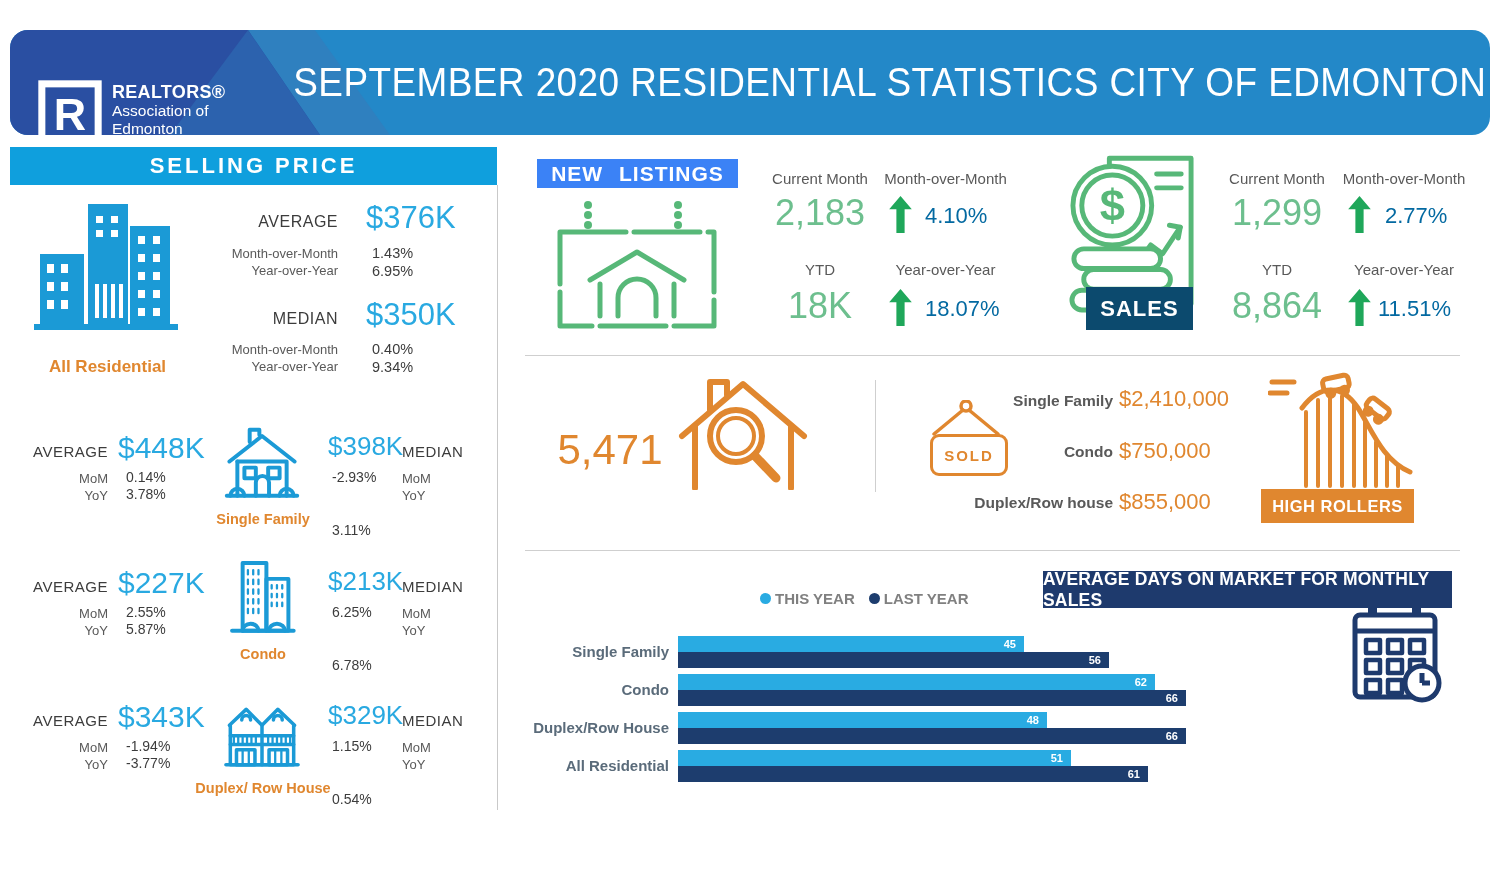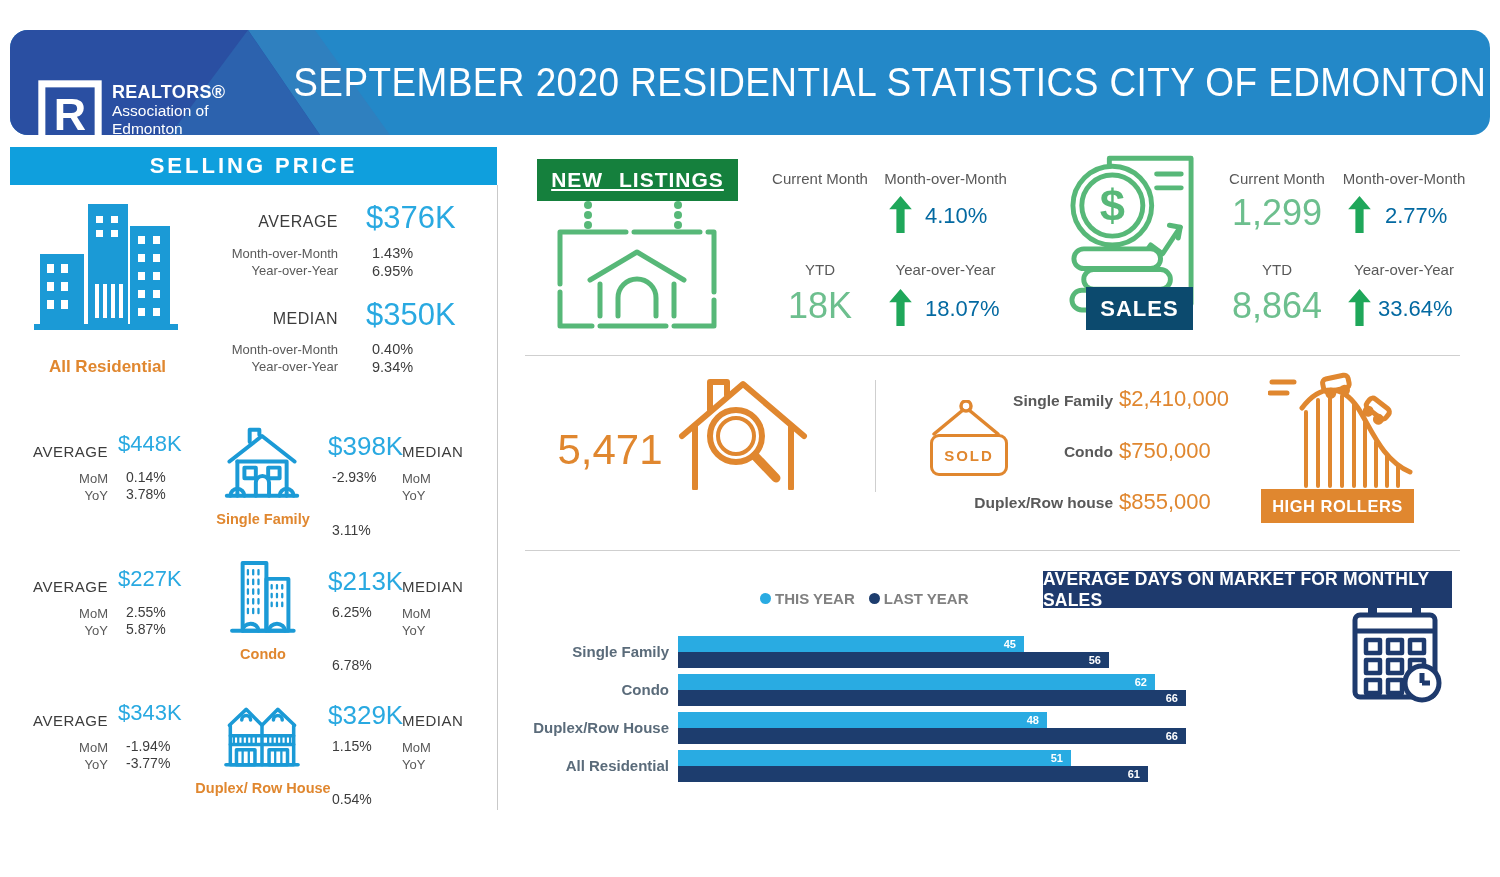--- a/index.html
+++ b/index.html
@@ -36,39 +36,39 @@
   #ar-name{position:absolute;left:15px;top:357px;width:185px;text-align:center;
            color:#e0872f;font-weight:bold;font-size:17px;}
   .ar-big-lbl{position:absolute;left:190px;width:148px;font-size:16px;letter-spacing:.5px;text-align:right;}
   .ar-big-val{position:absolute;left:366px;font-size:31px;}
   .ar-s-lbl{position:absolute;left:160px;width:178px;font-size:13px;text-align:right;}
   .ar-s-val{position:absolute;left:372px;font-size:14.5px;}
 
   
   .cat-row{position:absolute;left:10px;width:487px;height:130px;}
   .cat-avg-label{position:absolute;left:20px;top:20px;width:78px;text-align:right;font-size:15px;letter-spacing:.5px;}
-  .cat-avg-value{position:absolute;left:108px;top:8px;font-size:22px;}
+  .cat-avg-value{position:absolute;left:108px;top:8px;font-size:30px;}
   .cat-mom-label{position:absolute;left:20px;top:48px;width:78px;text-align:right;font-size:13px;}
   .cat-mom-value{position:absolute;left:116px;top:46px;font-size:14px;}
   .cat-yoy-label{position:absolute;left:20px;top:65px;width:78px;text-align:right;font-size:13px;}
   .cat-yoy-value{position:absolute;left:116px;top:63px;font-size:14px;}
   .cat-icon{position:absolute;left:208px;top:-2px;width:88px;height:88px;}
   .cat-name{position:absolute;left:163px;top:88px;width:180px;text-align:center;
             color:#e0872f;font-weight:bold;font-size:14.5px;}
   .cat-med-value{position:absolute;left:318px;top:8px;font-size:26px;}
   .cat-med-label{position:absolute;left:392px;top:20px;font-size:15px;letter-spacing:.5px;}
   .cat-mmom-value{position:absolute;left:322px;top:46px;font-size:14px;}
   .cat-mmom-label{position:absolute;left:392px;top:48px;font-size:13px;}
   .cat-myoy-value{position:absolute;left:322px;top:63px;font-size:14px;margin-top:36px;}
   .cat-myoy-label{position:absolute;left:392px;top:65px;font-size:13px;}
 
   
-  #nl-banner{position:absolute;left:537px;top:159px;width:201px;height:42px;background:#15803d;
+  #nl-banner{position:absolute;left:537px;top:159px;width:201px;height:29px;background:#3b82f6;
              color:#fff;display:flex;align-items:center;justify-content:center;
-             font-size:21px;font-weight:bold;letter-spacing:1px;word-spacing:9px;text-decoration:underline;}
+             font-size:21px;font-weight:bold;letter-spacing:1px;word-spacing:9px;}
   .stat-lbl{position:absolute;font-size:15px;color:#595959;text-align:center;}
   .stat-big{position:absolute;font-size:36px;color:#6dbf8e;text-align:center;}
   .stat-pct{position:absolute;font-size:22px;color:#0369a1;}
   .up-arrow{position:absolute;width:23px;height:37px;}
 
   #sales-box{position:absolute;left:1086px;top:287px;width:107px;height:43px;background:#0c4a6e;
              color:#fff;display:flex;align-items:center;justify-content:center;
              font-size:22px;font-weight:bold;letter-spacing:1px;}
 
   .hdiv{position:absolute;height:1px;background:#cfcfcf;}
@@ -287,20 +287,21 @@
           <circle cx="126" cy="15" r="4"></circle>
           <circle cx="126" cy="25" r="4"></circle>
       </g>
       <rect x="8" y="32" width="154" height="94" stroke-dasharray="66 8"></rect>
       <path d="M38 80 L85 52 L132 80"></path>
       <path d="M48 84 v32 M122 84 v32"></path>
       <path d="M66 116 v-18 a19 19 0 0 1 38 0 v18"></path>
     </svg>
   </div>
   <div class="stat-lbl" style="left:755px;top:170px;width:130px;">Current Month</div>
+  <div class="stat-big" style="left:755px;top:192px;width:130px;">2,183</div>
   <div class="stat-lbl" style="left:873px;top:170px;width:145px;">Month-over-Month</div>
   <div class="up-arrow" style="left:889px;top:196px;">
     <svg width="23" height="37" viewBox="0 0 22 36">
         <polygon points="11,0 22,13 15,13 15,36 7,36 7,13 0,13" fill="#1fa75a"></polygon>
       </svg>
   </div>
   <div class="stat-pct" style="left:925px;top:203px;">4.10%</div>
   <div class="stat-lbl" style="left:755px;top:261px;width:130px;">YTD</div>
   <div class="stat-big" style="left:755px;top:285px;width:130px;">18K</div>
   <div class="stat-lbl" style="left:873px;top:261px;width:145px;">Year-over-Year</div>
@@ -336,21 +337,21 @@
   </div>
   <div class="stat-pct" style="left:1385px;top:203px;">2.77%</div>
   <div class="stat-lbl" style="left:1212px;top:261px;width:130px;">YTD</div>
   <div class="stat-big" style="left:1212px;top:285px;width:130px;">8,864</div>
   <div class="stat-lbl" style="left:1330px;top:261px;width:148px;">Year-over-Year</div>
   <div class="up-arrow" style="left:1348px;top:289px;">
     <svg width="23" height="37" viewBox="0 0 22 36">
         <polygon points="11,0 22,13 15,13 15,36 7,36 7,13 0,13" fill="#1fa75a"></polygon>
       </svg>
   </div>
-  <div class="stat-pct" style="left:1378px;top:296px;">33.64%</div>
+  <div class="stat-pct" style="left:1378px;top:296px;">11.51%</div>
 
   <div class="hdiv" style="left:525px;top:355px;width:935px;"></div>
 
   <div id="inv-value">5,471</div>
   <div class="abs" style="left:672px;top:374px;">
     <svg width="142" height="116" viewBox="0 0 142 116" fill="none" stroke="#e0872f" stroke-width="6" stroke-linecap="round" stroke-linejoin="round">
       <path d="M38 36 V8 h17 v13"></path>
       <path d="M10 62 L71 10 L132 62"></path>
       <path d="M23 52 V114 M119 52 V114"></path>
       <circle cx="64" cy="62" r="26"></circle>

